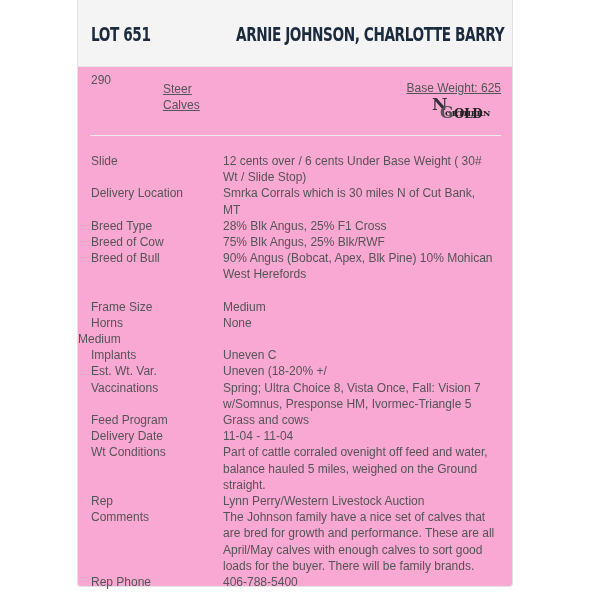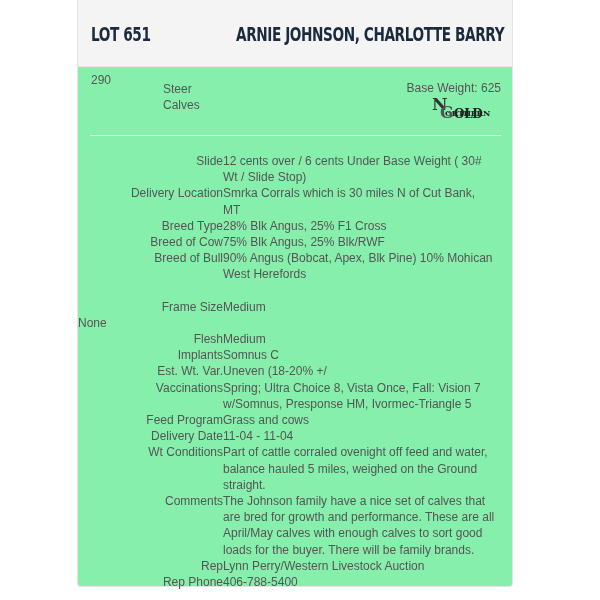--- a/index.html
+++ b/index.html
@@ -17,21 +17,21 @@
     }
     .card {
       position: absolute;
       left: 77px;
       top: 0;
       width: 436px;
       height: 587px;
       border: 1px solid #e3e3e3;
       border-top: none;
       border-radius: 0 0 4px 4px;
-      background: #86efac;
+      background: #f9a8d4;
       box-sizing: border-box;
     }
     .card-header {
       background: #f4f4f4;
       height: 66px;
       border-bottom: 1px solid #e6e6e6;
       position: relative;
     }
     .lot-number {
       position: absolute;
@@ -69,26 +69,28 @@
       position: absolute;
       left: 13px;
       top: 6px;
     }
     .description {
       position: absolute;
       left: 85px;
       top: 14px;
       line-height: 16px;
       width: 60px;
+      text-decoration: underline;
     }
     .base-weight {
       position: absolute;
       right: 11px;
       top: 14px;
       white-space: nowrap;
+      text-decoration: underline;
     }
     .logo {
       position: absolute;
       right: 16px;
       top: 29px;
       width: 64px;
       height: 22px;
     }
     .logo .big-n {
       position: absolute;
@@ -142,21 +144,20 @@
       color: #555555;
     }
     .detail-row {
       display: flex;
     }
     .detail-label {
       width: 145px;
       padding-left: 13px;
       flex-shrink: 0;
       box-sizing: border-box;
-      text-align: right;
     }
     .detail-value {
       width: 272px;
     }
   </style>
 </head>
 <body>
 
 <div class="card">
   <div class="card-header">
@@ -201,29 +202,29 @@
     </div>
     <div class="detail-row" style="height:16px;">
       <div class="detail-label"></div>
       <div class="detail-value"></div>
     </div>
     <div class="detail-row">
       <div class="detail-label">Frame Size</div>
       <div class="detail-value">Medium</div>
     </div>
     <div class="detail-row">
+      <div class="detail-label">Horns</div>
       <div class="detail-value">None</div>
     </div>
     <div class="detail-row">
-      <div class="detail-label">Flesh</div>
       <div class="detail-value">Medium</div>
     </div>
     <div class="detail-row">
       <div class="detail-label">Implants</div>
-      <div class="detail-value">Somnus C</div>
+      <div class="detail-value">Uneven C</div>
     </div>
     <div class="detail-row">
       <div class="detail-label">Est. Wt. Var.</div>
       <div class="detail-value">Uneven (18-20% +/</div>
     </div>
     <div class="detail-row">
       <div class="detail-label">Vaccinations</div>
       <div class="detail-value">Spring; Ultra Choice 8, Vista Once, Fall: Vision 7 w/Somnus, Presponse HM, Ivormec-Triangle 5</div>
     </div>
     <div class="detail-row">
@@ -232,25 +233,25 @@
     </div>
     <div class="detail-row">
       <div class="detail-label">Delivery Date</div>
       <div class="detail-value">11-04 - 11-04</div>
     </div>
     <div class="detail-row">
       <div class="detail-label">Wt Conditions</div>
       <div class="detail-value">Part of cattle corraled ovenight off feed and water, balance hauled 5 miles, weighed on the Ground straight.</div>
     </div>
     <div class="detail-row">
+      <div class="detail-label">Rep</div>
+      <div class="detail-value">Lynn Perry/Western Livestock Auction</div>
+    </div>
+    <div class="detail-row">
       <div class="detail-label">Comments</div>
       <div class="detail-value">The Johnson family have a nice set of calves that are bred for growth and performance. These are all April/May calves with enough calves to sort good loads for the buyer. There will be family brands.</div>
     </div>
     <div class="detail-row">
-      <div class="detail-label">Rep</div>
-      <div class="detail-value">Lynn Perry/Western Livestock Auction</div>
-    </div>
-    <div class="detail-row">
       <div class="detail-label">Rep Phone</div>
       <div class="detail-value">406-788-5400</div>
     </div>
   </div>
 </div>
 
 </body></html>

